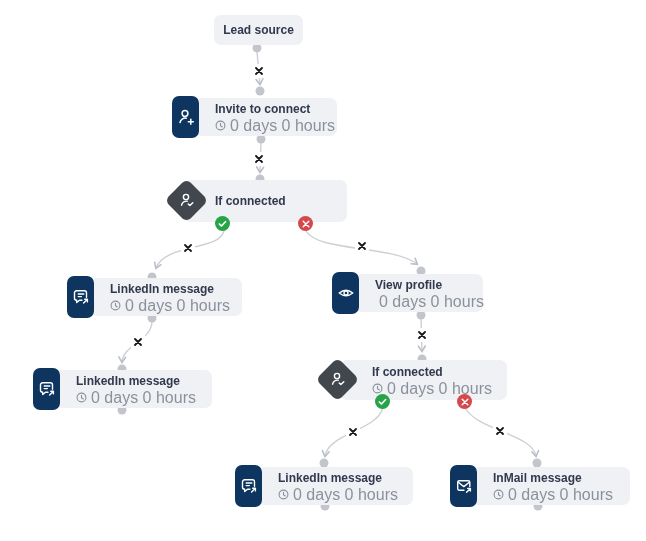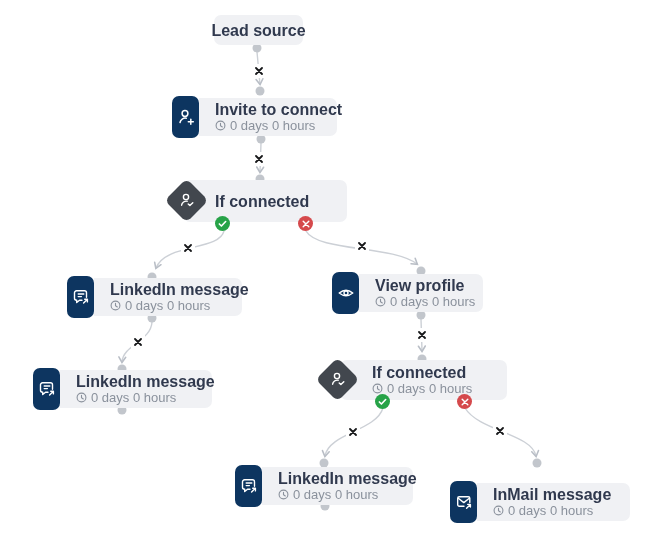--- a/index.html
+++ b/index.html
@@ -7,23 +7,23 @@
   .canvas{position:relative;width:646px;height:541px;background:#ffffff;overflow:hidden;}
   .edges{position:absolute;left:0;top:0;width:646px;height:541px;z-index:1;}
 
   
   .node{position:absolute;z-index:2;}
   .action{display:flex;align-items:center;}
   .icon-box{width:27px;height:42px;background:#0d3560;border-radius:7px;
             display:flex;align-items:center;justify-content:center;flex:none;position:relative;z-index:3;}
   .abody{height:38px;background:#f0f1f4;border-radius:0 7px 7px 0;
          display:flex;flex-direction:column;justify-content:center;padding-left:16px;box-sizing:border-box;}
-  .title{font-size:16px;font-weight:700;color:#30394e;line-height:15px;white-space:nowrap;}
+  .title{font-size:12px;font-weight:700;color:#30394e;line-height:15px;white-space:nowrap;}
   .meta{display:flex;align-items:center;gap:4px;margin-top:2px;}
-  .meta span{font-size:13px;color:#8a919c;line-height:13px;white-space:nowrap;}
+  .meta span{font-size:16px;color:#8a919c;line-height:13px;white-space:nowrap;}
 
   
   .source{background:#f0f1f4;border-radius:7px;display:flex;align-items:center;justify-content:center;}
 
   
   .condition{background:#f0f1f4;border-radius:7px;box-sizing:border-box;
              display:flex;flex-direction:column;justify-content:center;padding-left:32px;}
   .diamond{position:absolute;width:31px;height:31px;background:#42474e;border-radius:6px;
            transform:rotate(45deg);display:flex;align-items:center;justify-content:center;z-index:3;}
   .diamond svg{transform:rotate(-45deg);}
@@ -40,21 +40,21 @@
 
   
   .n0{left:214px;top:15px;width:89px;height:30px;}
   .n1{left:172px;top:96px;} .n1 .abody{width:138px;}
   .n2{left:183px;top:180px;width:164px;height:42px;}
   .n3{left:67px;top:276px;}  .n3 .abody{width:148px;}
   .n4{left:33px;top:368px;}  .n4 .abody{width:152px;}
   .n5{left:332px;top:272px;} .n5 .abody{width:124px;}
   .n6{left:340px;top:360px;width:167px;height:40px;}
   .n7{left:235px;top:465px;} .n7 .abody{width:151px;}
-  .n8{left:450px;top:465px;margin-top:16px;} .n8 .abody{width:153px;}
+  .n8{left:450px;top:465px;} .n8 .abody{width:153px;}
 
   .x1{left:252px;top:64px;}  .x2{left:252px;top:152px;}
   .x3{left:181px;top:241px;} .x4{left:355px;top:239px;}
   .x5{left:131px;top:335px;} .x6{left:415px;top:328px;}
   .x7{left:346px;top:425px;} .x8{left:493px;top:424px;}
 </style>
 </head>
 <body>
 
 <div class="canvas">

